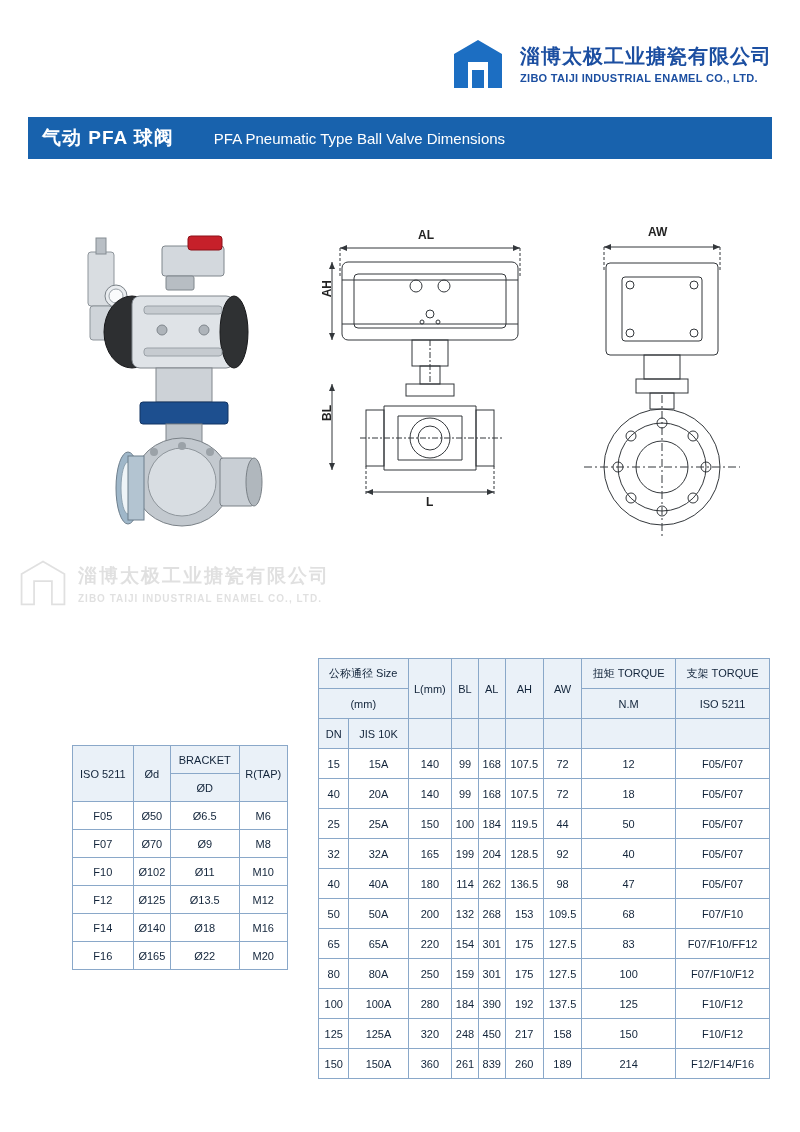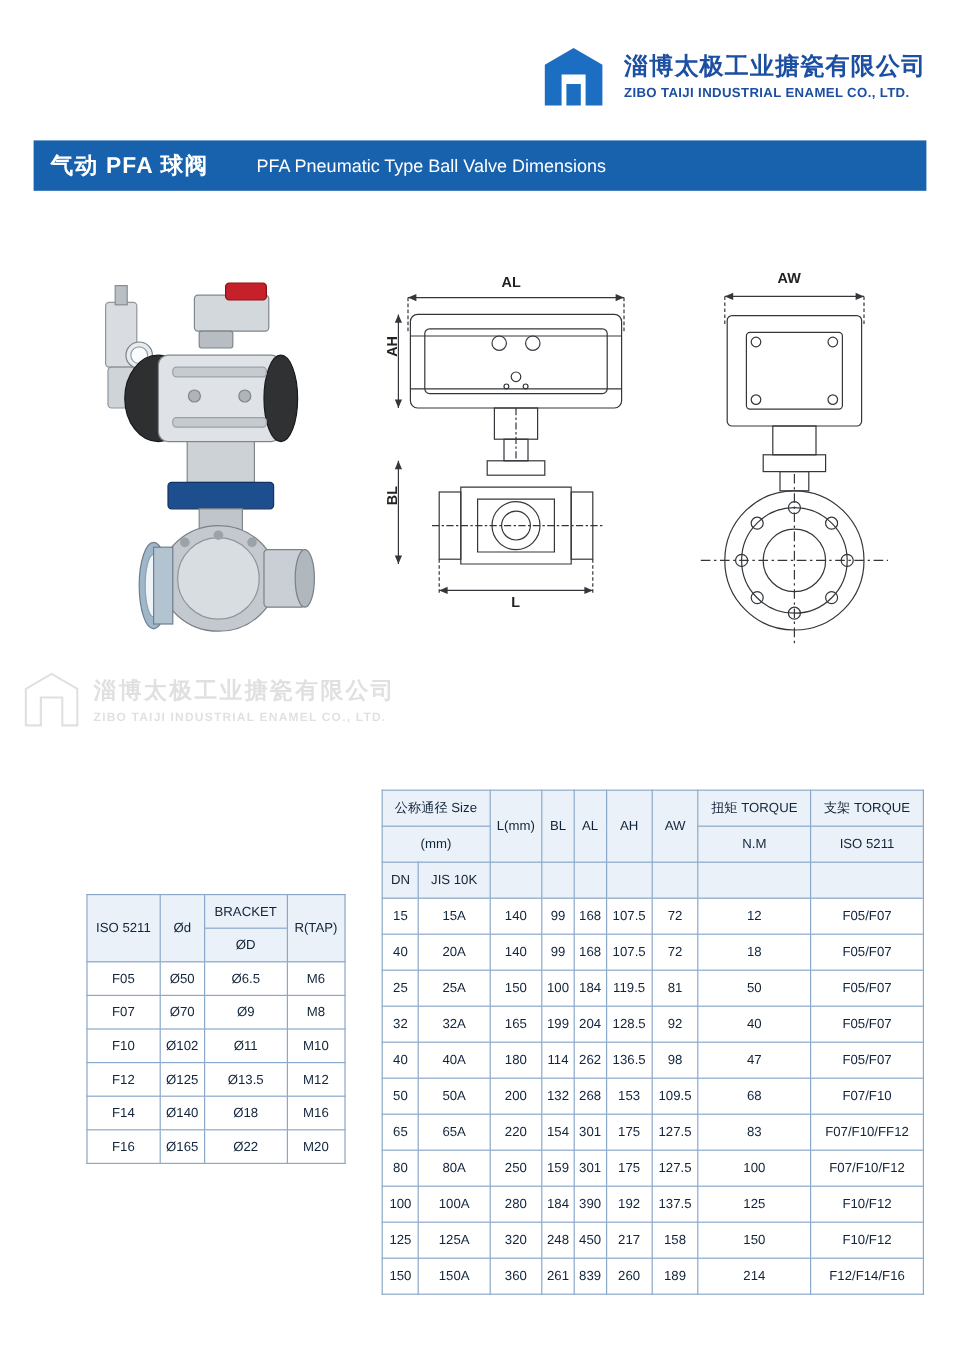--- a/index.html
+++ b/index.html
@@ -472,21 +472,21 @@
         <td>18</td>
         <td>F05/F07</td>
       </tr>
       <tr>
         <td>25</td>
         <td>25A</td>
         <td>150</td>
         <td>100</td>
         <td>184</td>
         <td>119.5</td>
-        <td>81</td>
+        <td>44</td>
         <td>50</td>
         <td>F05/F07</td>
       </tr>
       <tr>
         <td>32</td>
         <td>32A</td>
         <td>165</td>
         <td>199</td>
         <td>204</td>
         <td>128.5</td>

